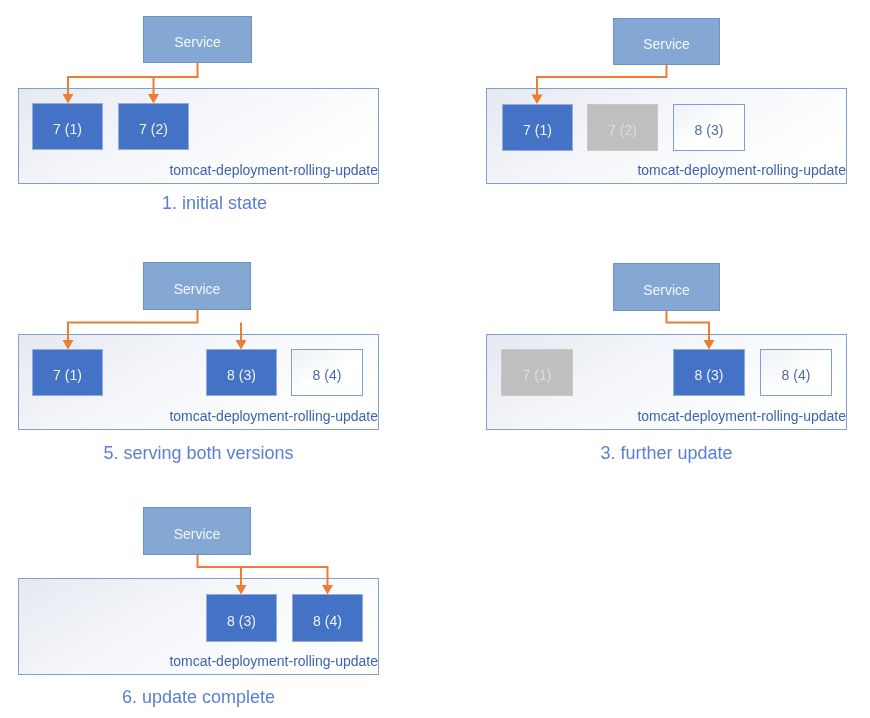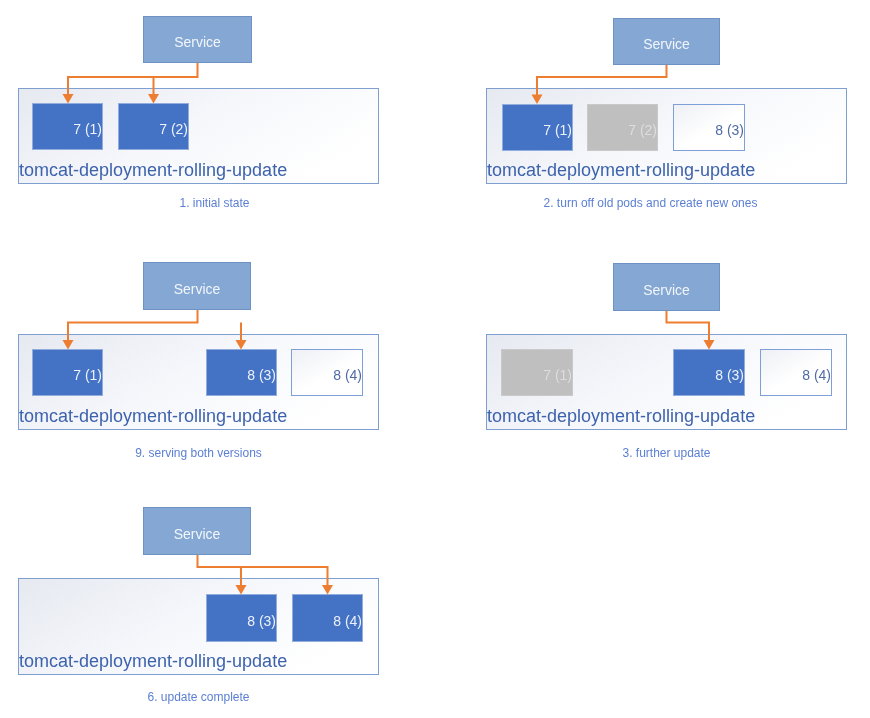--- a/index.html
+++ b/index.html
@@ -22,28 +22,28 @@
   }
   .deployment{
     position:absolute;
     background:linear-gradient(150deg,#e6e9f0 0%,#f5f7fb 45%,#ffffff 85%);
     border:1px solid var(--deployment-border);
     box-sizing:border-box;
   }
   .dep-label{
     position:absolute;
     left:0;right:0;bottom:5px;
-    text-align:left;
+    text-align:right;
     color:var(--deployment-label-text);
-    font-size:18px;
+    font-size:14px;
     line-height:16px;
   }
   .pod{
     position:absolute;
-    display:flex;align-items:center;justify-content:flex-end;
+    display:flex;align-items:center;justify-content:center;
     box-sizing:border-box;
     padding-top:5px;
     font-size:14px;
   }
   .pod--active{
     background:var(--pod-active-fill);
     border:1px solid var(--pod-active-border);
     color:var(--pod-active-text);
   }
   .pod--stopped{
@@ -53,21 +53,21 @@
   }
   .pod--new{
     background:linear-gradient(150deg,#eef0f5 0%,#ffffff 55%);
     border:1px solid var(--pod-new-border);
     color:var(--pod-new-text);
   }
   .caption{
     position:absolute;
     text-align:center;
     color:var(--caption-text);
-    font-size:12px;
+    font-size:18px;
     line-height:17px;
   }
   #connectors{
     position:absolute;left:0;top:0;
     pointer-events:none;
   }
   #connectors .line{
     fill:none;
     stroke:var(--connector);
     stroke-width:2;
@@ -104,38 +104,37 @@
   </div>
   <div class="pod pod--active" style="left:502px;top:104px;width:71px;height:47px">
     <span>7 (1)</span>
   </div>
   <div class="pod pod--stopped" style="left:587px;top:104px;width:71px;height:47px">
     <span>7 (2)</span>
   </div>
   <div class="pod pod--new" style="left:673px;top:104px;width:72px;height:47px">
     <span>8 (3)</span>
   </div>
-  <div class="caption" style="left:470px;top:195px;width:361px">2. turn off old pods and create new ones</div>
 
   <div class="deployment" style="left:18px;top:334px;width:361px;height:96px">
     <div class="dep-label">tomcat-deployment-rolling-update</div>
   </div>
   <div class="service" style="left:143px;top:262px;width:108px;height:48px">
     <span>Service</span>
   </div>
   <div class="pod pod--active" style="left:32px;top:349px;width:71px;height:47px">
     <span>7 (1)</span>
   </div>
   <div class="pod pod--active" style="left:206px;top:349px;width:71px;height:47px">
     <span>8 (3)</span>
   </div>
   <div class="pod pod--new" style="left:291px;top:349px;width:72px;height:47px">
     <span>8 (4)</span>
   </div>
-  <div class="caption" style="left:18px;top:445px;width:361px">9. serving both versions</div>
+  <div class="caption" style="left:18px;top:445px;width:361px">5. serving both versions</div>
 
   <div class="deployment" style="left:486px;top:334px;width:361px;height:96px">
     <div class="dep-label">tomcat-deployment-rolling-update</div>
   </div>
   <div class="service" style="left:613px;top:263px;width:107px;height:48px">
     <span>Service</span>
   </div>
   <div class="pod pod--stopped" style="left:501px;top:349px;width:72px;height:47px">
     <span>7 (1)</span>
   </div>

